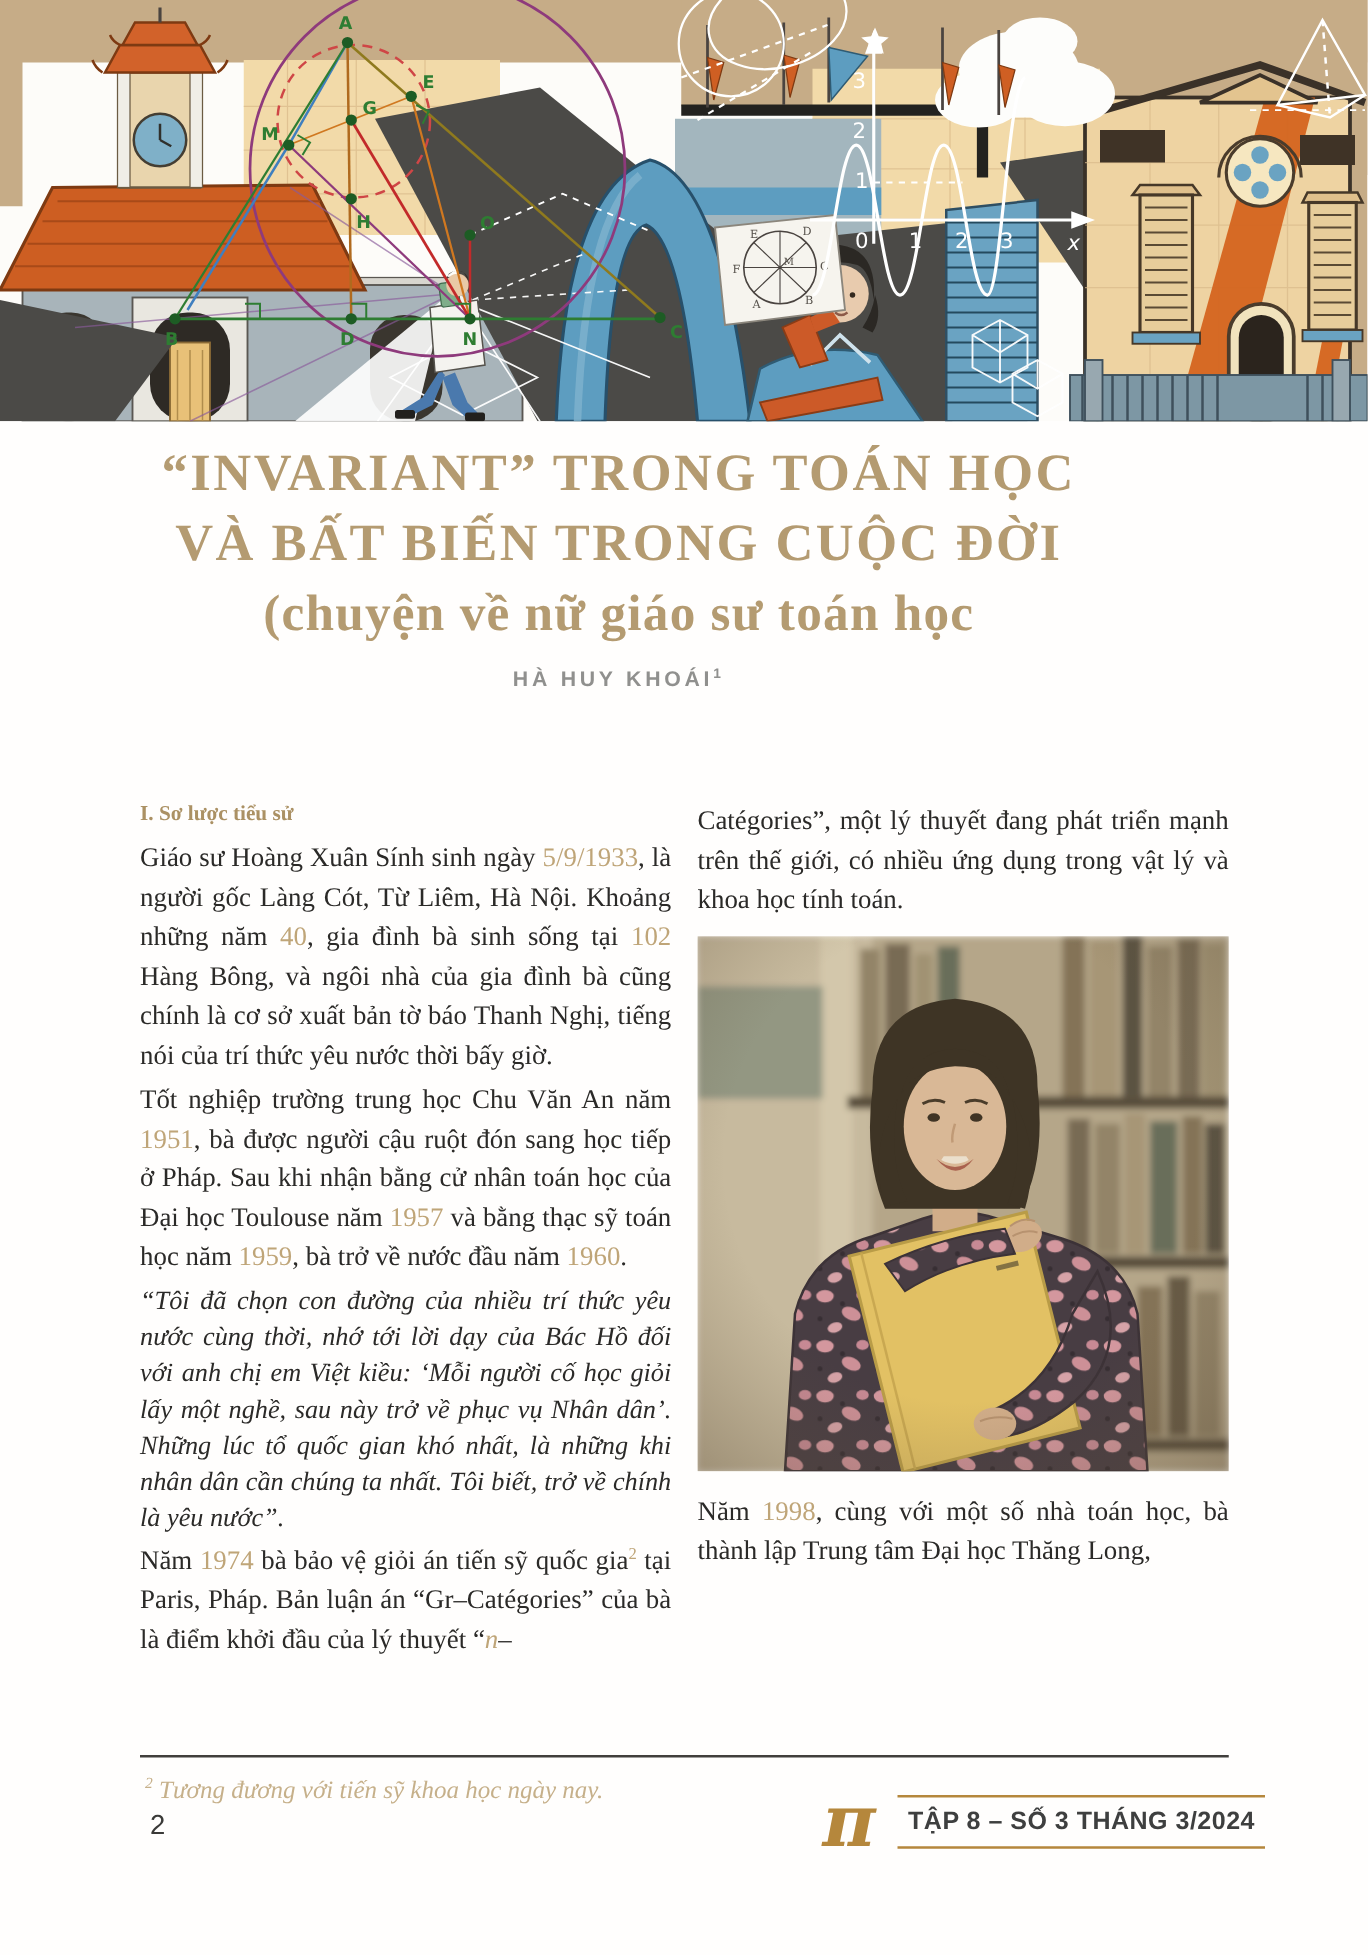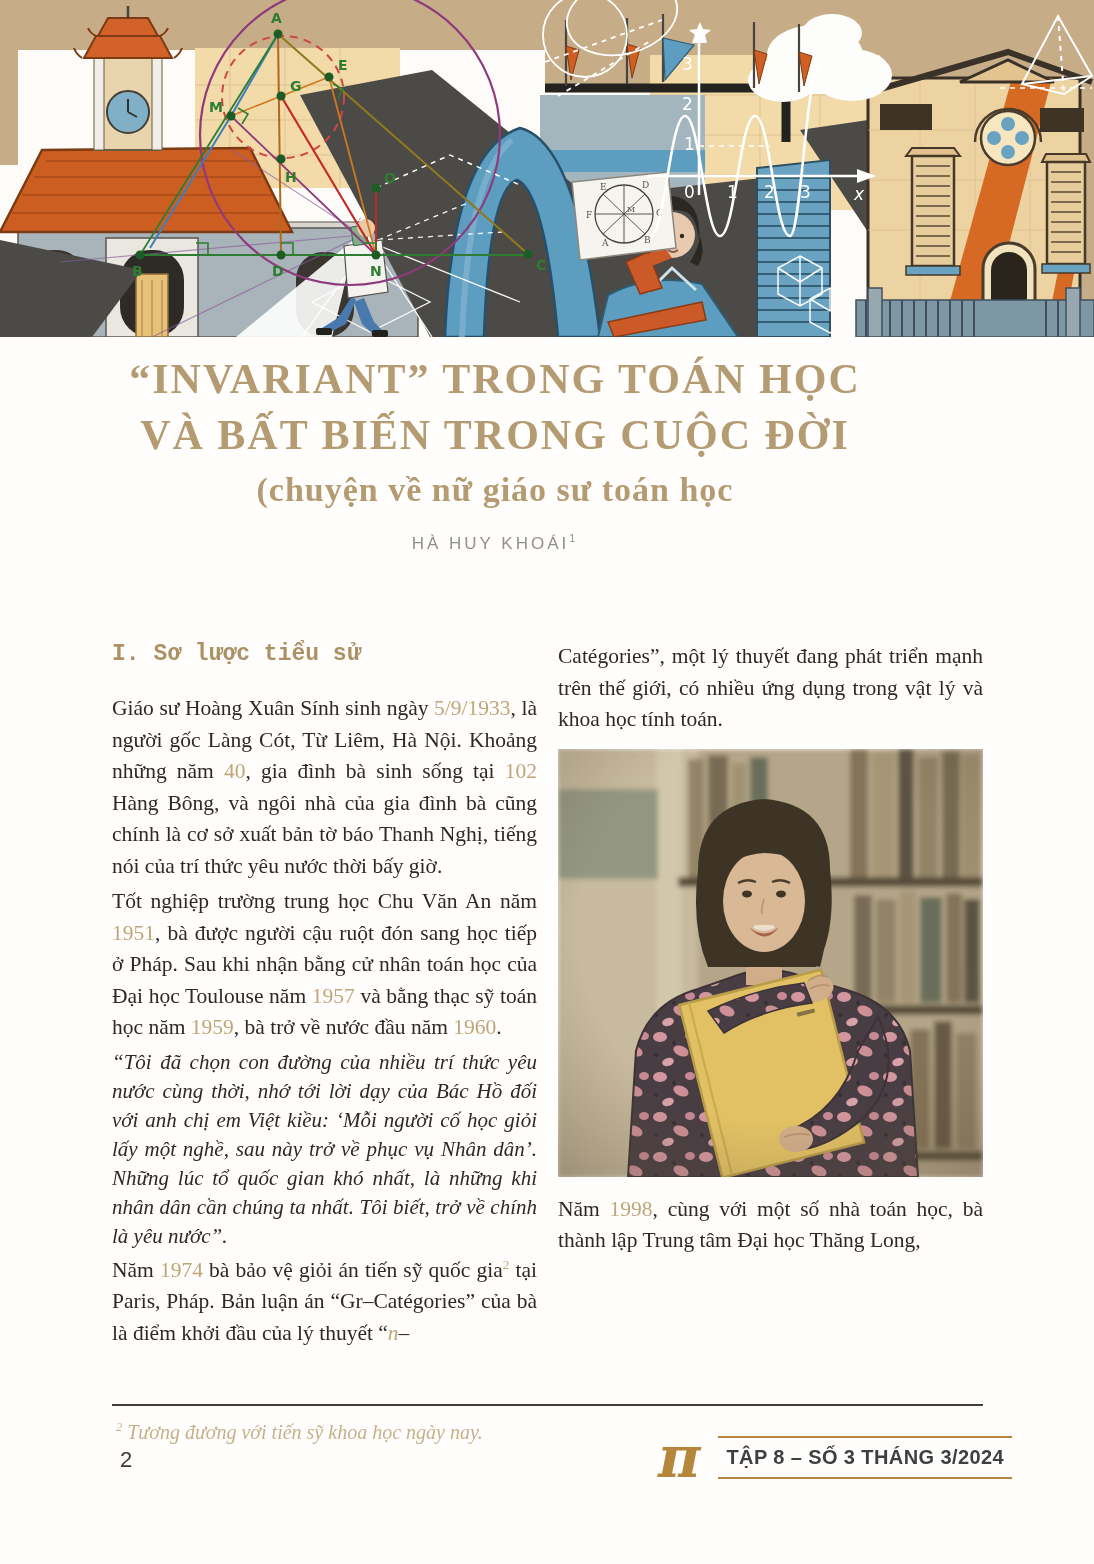--- a/index.html
+++ b/index.html
@@ -1,27 +1,27 @@
 <!DOCTYPE html>
 <html><head>
 <meta charset="utf-8">
 <style>
   html,body{margin:0;padding:0;}
   body{width:1094px;height:1564px;position:relative;background:#fffefd;
        font-family:"Liberation Serif",serif;color:#2b2a28;overflow:hidden;}
   .illustration{position:absolute;top:0;left:0;width:1094px;height:337px;}
   .title-block{position:absolute;top:351px;left:0;width:990px;text-align:center;color:#b49b71;}
   .title-line{font-weight:700;font-size:42px;line-height:56px;letter-spacing:2px;}
-  .title-line.sub{font-size:34px;line-height:54px;letter-spacing:1px;}
+  .title-line.sub{font-size:41px;line-height:54px;letter-spacing:1px;}
   .author{margin-top:17px;font-family:"Liberation Sans",sans-serif;font-size:17px;
-          letter-spacing:3px;color:#90908e;}
+          letter-spacing:3px;color:#90908e;font-weight:bold;}
   .author .sup{font-size:11px;}
   .columns{position:absolute;top:641px;left:112px;width:871px;display:flex;gap:21px;}
   .col{width:425px;}
-  .section-heading{font-size:23px;font-weight:700;color:#ab9164;margin:0 0 26px 0;font-family:Liberation Mono, monospace;}
+  .section-heading{font-size:17px;font-weight:700;color:#ab9164;margin:0 0 10px 0;}
   .body-p{font-size:21.5px;line-height:31.5px;text-align:justify;margin:0 0 4px 0;}
   .quote{font-style:italic;font-size:21px;line-height:29px;}
   .gold{color:#bfa578;}
   .itgold{color:#bfa578;font-style:italic;}
   .sup{vertical-align:super;font-size:0.62em;line-height:0;}
   .photo-wrap{margin:13px 0 17px 0;width:425px;height:428px;}
   .footnote-rule{position:absolute;top:1404px;left:112px;width:871px;border-top:2px solid #413f3c;}
   .footnote{position:absolute;top:1421px;left:116px;font-style:italic;font-size:20px;color:#c6b08a;}
   .page-number{position:absolute;top:1447px;left:120px;font-family:"Liberation Sans",sans-serif;
                font-size:22px;color:#3a3a38;}

